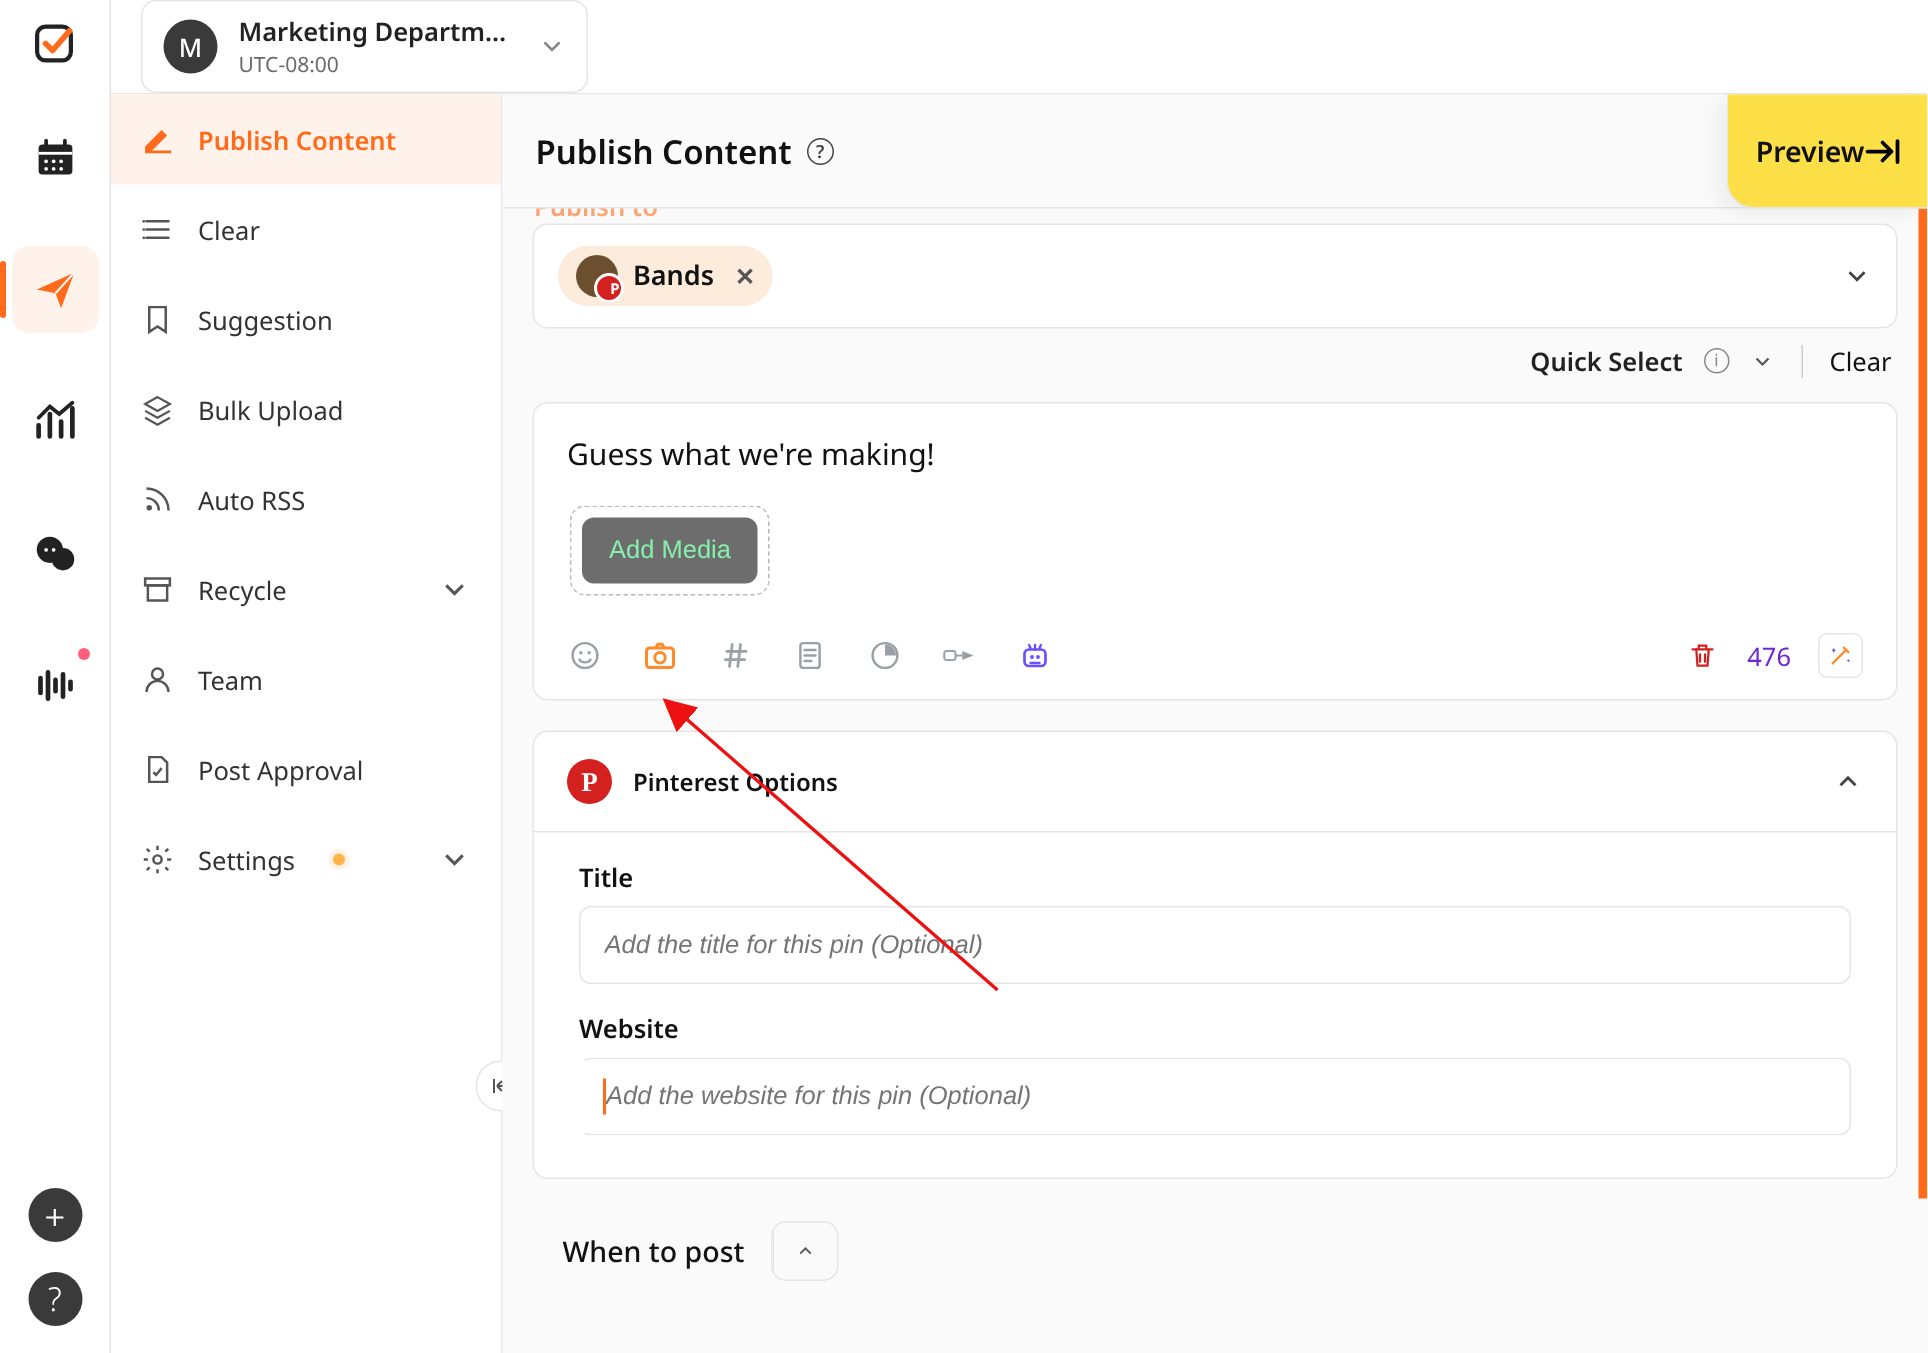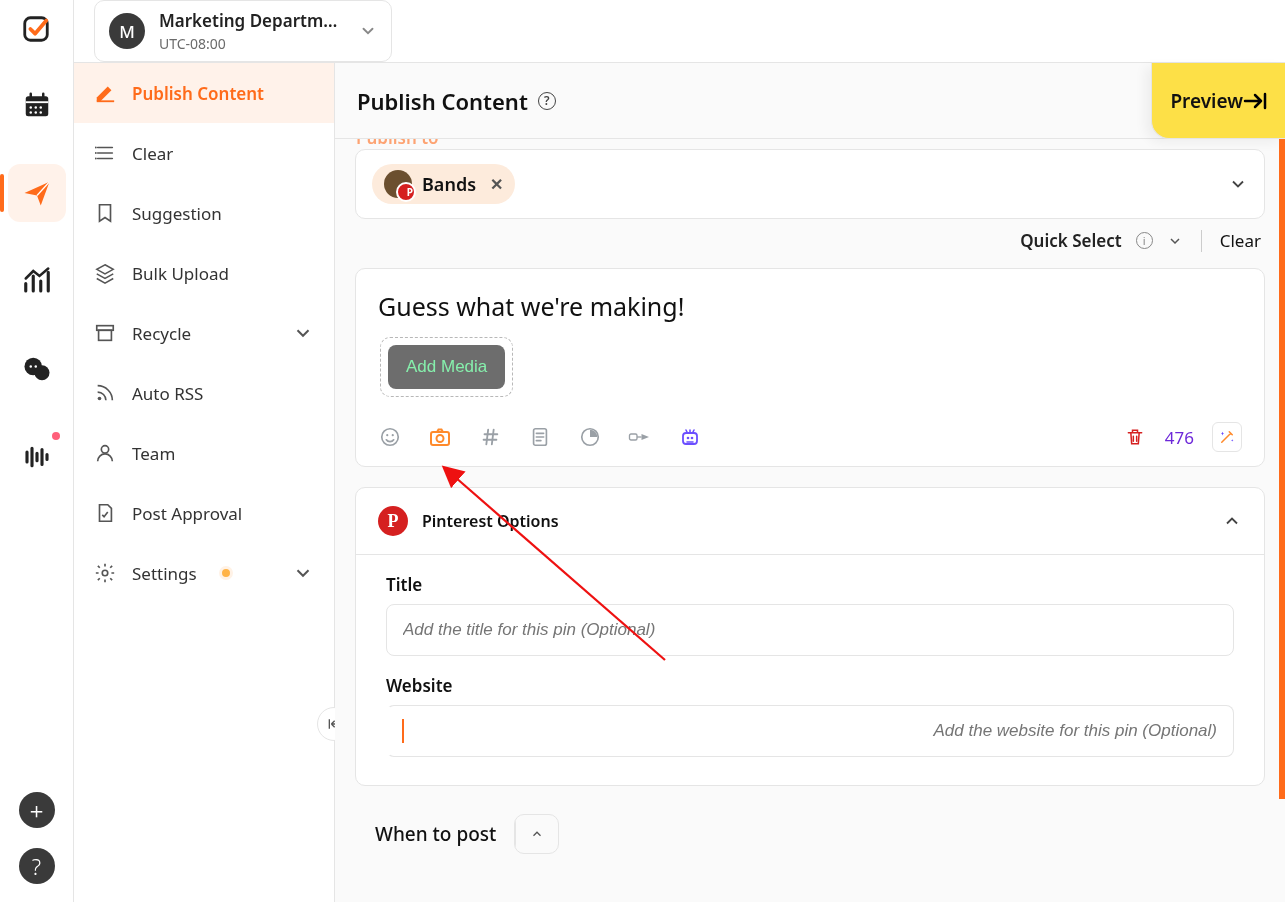--- a/index.html
+++ b/index.html
@@ -67,37 +67,37 @@
   .chip-avatar .pmark{position:absolute;right:-1px;bottom:-1px;color:#fff;font-size:10px;font-weight:700;z-index:2;}
   .chip .x{color:#555;font-size:16px;margin-left:4px;}
   .pt-chev{margin-left:auto;color:#444;}
 
   .qs-row{display:flex;justify-content:flex-end;align-items:center;gap:14px;padding:10px 4px;font-size:17px;}
   .qs-row .sep{width:1px;height:22px;background:#ccc;margin:0 4px;}
   .qs-label{font-weight:600;color:#222;}
   .info-ic{width:17px;height:17px;border:1.5px solid #888;border-radius:50%;display:inline-flex;align-items:center;justify-content:center;font-size:11px;color:#888;}
 
   .compose{margin-top:6px;padding:0;}
-  .compose-text{min-height:64px;padding:20px 22px 6px;font-size:25px;}
+  .compose-text{min-height:64px;padding:20px 22px 6px;font-size:20px;}
   .add-media{margin:12px 0 18px 32px;display:inline-block;background:#6d6d6d;color:#86efac;border:none;border-radius:8px;padding:12px 18px;font-size:17px;font-weight:500;position:relative;}
   .add-media::before{content:"";position:absolute;left:-8px;top:-8px;right:-8px;bottom:-8px;border:1.5px dashed #b8b8b8;border-radius:10px;}
   .compose-toolbar{display:flex;align-items:center;gap:26px;padding:14px 22px;border-top:1px solid transparent;color:#8a8a8a;}
   .compose-toolbar .tb{width:24px;height:24px;display:inline-flex;align-items:center;justify-content:center;}
   .compose-toolbar .right{margin-left:auto;display:flex;align-items:center;gap:18px;color:#888;}
   .magic{width:30px;height:30px;border:1px solid var(--border);border-radius:6px;display:inline-flex;align-items:center;justify-content:center;color:var(--orange);}
 
   .options{margin-top:20px;}
   .opt-header{display:flex;align-items:center;gap:14px;padding:18px 22px;border-bottom:1px solid var(--border);}
   .pinterest-logo{width:30px;height:30px;border-radius:50%;background:var(--red);color:#fff;display:inline-flex;align-items:center;justify-content:center;font-weight:700;font-size:18px;font-family:Georgia,serif;}
   .opt-title{font-weight:600;font-size:16px;}
   .opt-toggle{margin-left:auto;color:#444;}
   .opt-body{padding:18px 30px 28px;}
   .fld-label{font-weight:600;font-size:17px;margin-bottom:8px;}
   .fld-input{width:100%;border:1px solid var(--border);border-radius:8px;height:52px;padding:0 16px;font-size:17px;font-style:italic;color:#888;background:#fff;}
-  .fld-input.caret{border-left:2px solid transparent;text-align:right;}
+  .fld-input.caret{border-left:2px solid transparent;}
   .website-wrap{position:relative;}
   .website-wrap .caret-mark{position:absolute;left:16px;top:14px;bottom:14px;width:2px;background:var(--orange);}
 
   .when-row{display:flex;align-items:center;gap:18px;padding:28px 20px 0;}
   .when-label{font-size:19px;font-weight:500;}
   .select-wrap{display:flex;border:1px solid var(--border);border-radius:10px;overflow:hidden;}
   .select-value{padding:12px 22px;font-size:17px;}
   .select-chev{border-left:1px solid var(--border);padding:12px 14px;display:flex;align-items:center;color:#555;}
 
   
@@ -201,34 +201,34 @@
     <span>Suggestion</span>
   </div>
   <div class="side-item">
     <svg viewBox="0 0 24 24">
         <path d="M12 3l9 5-9 5-9-5z M3 13l9 5 9-5 M3 18l9 5 9-5" fill="none" stroke="currentColor" stroke-width="1.6"></path>
       </svg>
     <span>Bulk Upload</span>
   </div>
   <div class="side-item">
     <svg viewBox="0 0 24 24">
+        <path d="M4 4a16 16 0 0116 16M4 11a9 9 0 019 9" fill="none" stroke="currentColor" stroke-width="1.8"></path>
+        <circle cx="6" cy="18" r="2" fill="currentColor"></circle>
+      </svg>
+    <span>Auto RSS</span>
+  </div>
+  <div class="side-item">
+    <svg viewBox="0 0 24 24">
         <rect x="3" y="4" width="18" height="5" fill="none" stroke="currentColor" stroke-width="1.8"></rect>
         <rect x="5" y="9" width="14" height="11" fill="none" stroke="currentColor" stroke-width="1.8"></rect>
       </svg>
     <span>Recycle</span>
     <svg class="side-trailing" width="16" height="16" viewBox="0 0 24 24">
         <path d="M6 9l6 6 6-6" fill="none" stroke="currentColor" stroke-width="2.2"></path>
       </svg>
-  </div>
-  <div class="side-item">
-    <svg viewBox="0 0 24 24">
-        <path d="M4 4a16 16 0 0116 16M4 11a9 9 0 019 9" fill="none" stroke="currentColor" stroke-width="1.8"></path>
-        <circle cx="6" cy="18" r="2" fill="currentColor"></circle>
-      </svg>
-    <span>Auto RSS</span>
   </div>
   <div class="side-item">
     <svg viewBox="0 0 24 24">
         <circle cx="12" cy="8" r="4" fill="none" stroke="currentColor" stroke-width="1.8"></circle>
         <path d="M4 21a8 8 0 0116 0" fill="none" stroke="currentColor" stroke-width="1.8"></path>
       </svg>
     <span>Team</span>
   </div>
   <div class="side-item">
     <svg viewBox="0 0 24 24">

